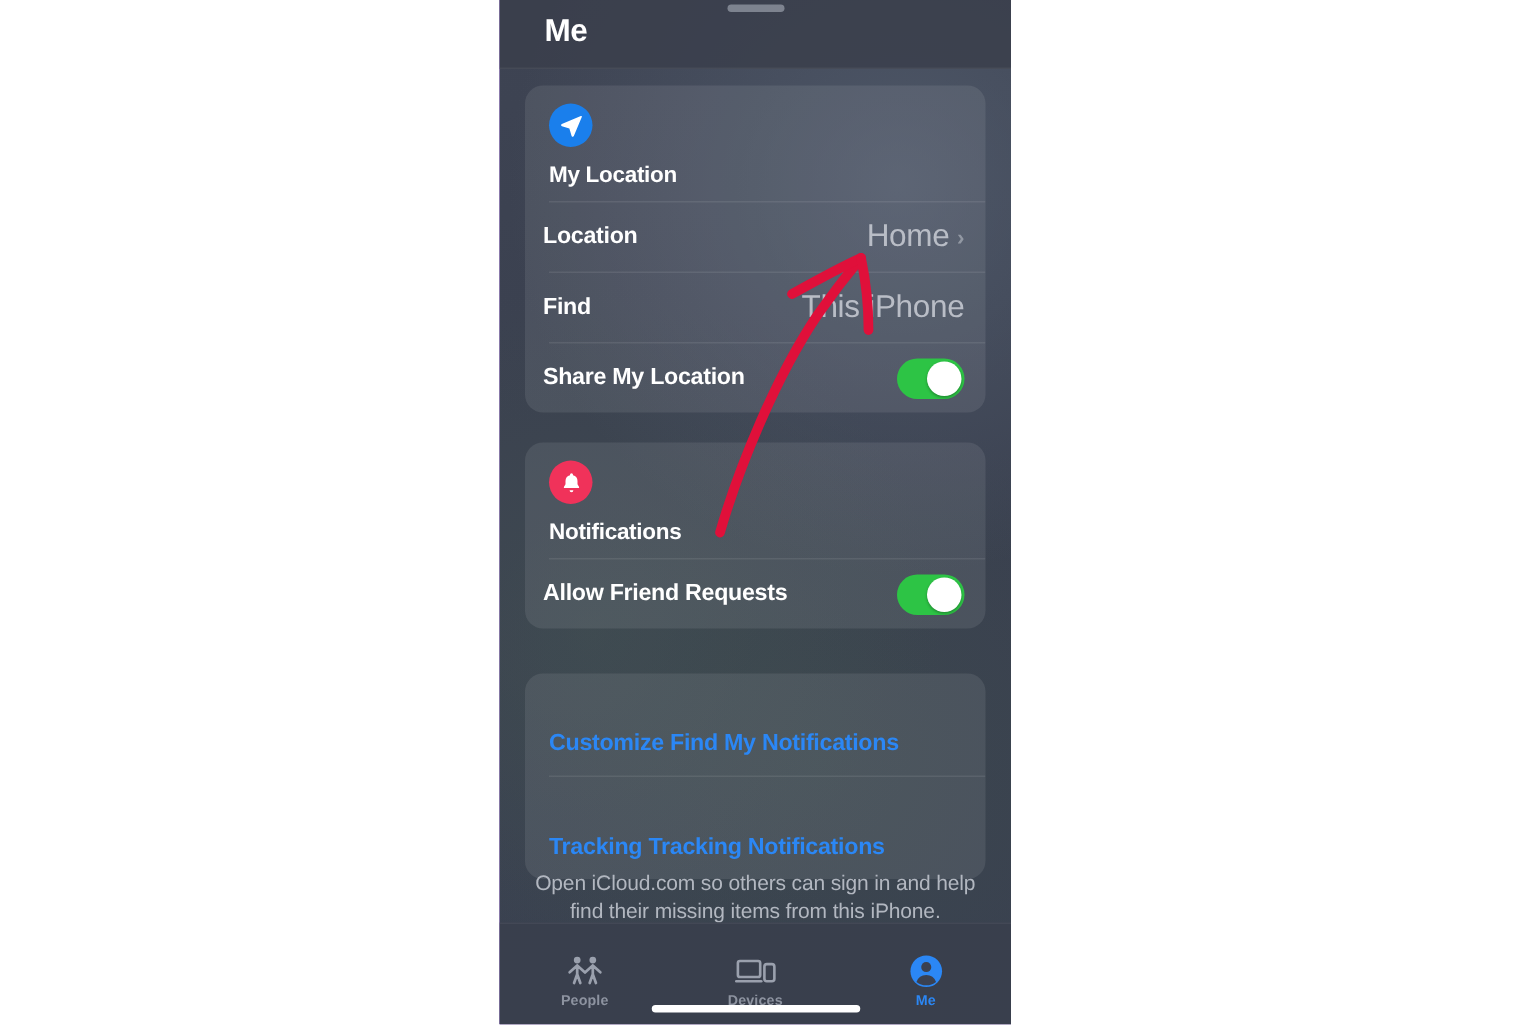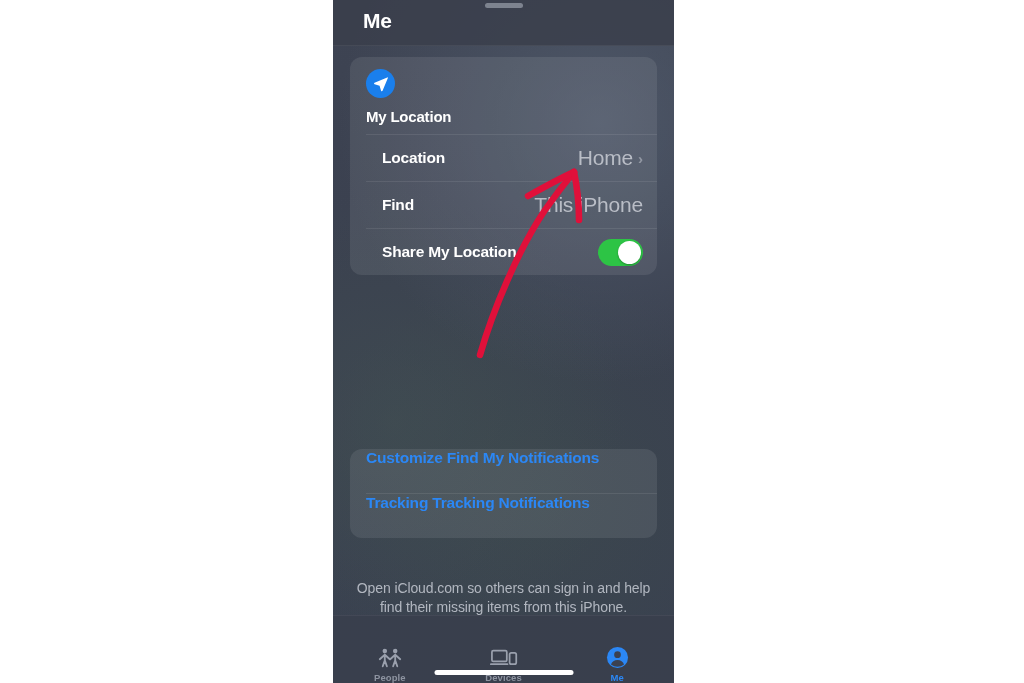--- a/index.html
+++ b/index.html
@@ -131,21 +131,21 @@
     height: 1px;
     background: rgba(255,255,255,.085);
     margin-left: 16px;
   }
 
   .row {
     position: relative;
     height: 46px;
     display: flex;
     align-items: center;
-    padding: 0 14px 0 32px;
+    padding: 0 14px 0 12px;
   }
 
   .row-label {
     font-size: 15.5px;
     color: #ffffff;
     font-weight: bold;
     letter-spacing: -0.2px;
   }
 
   .row-right {
@@ -185,22 +185,22 @@
     height: 23px;
     border-radius: 50%;
     background: #ffffff;
     box-shadow: 0 1px 2px rgba(0,0,0,.3);
   }
 
   
   .link-row {
     height: 44px;
     display: flex;
-    align-items: flex-start;
-    padding: 0 16px;
+    align-items: flex-end;
+    padding: 12px 16px;
   }
   .link-text {
     font-size: 15.5px;
     color: #2b87f5;
     font-weight: bold;
     letter-spacing: -0.2px;
   }
 
   
   .footer-block {
@@ -234,21 +234,21 @@
     z-index: 7;
     background: rgba(57,63,76,.88);
     border-top: 1px solid rgba(255,255,255,.05);
     display: flex;
   }
   .tab {
     flex: 1;
     display: flex;
     flex-direction: column;
     align-items: center;
-    justify-content: flex-end;
+    justify-content: center;
     padding-top: 9px;
   }
   .tab-icon {
     height: 23px;
     display: flex;
     align-items: center;
     justify-content: center;
   }
   .tab-label {
     margin-top: 3px;
@@ -332,20 +332,42 @@
         <div class="row">
           <div class="row-label">Share My Location</div>
           <div class="row-right">
             <div class="toggle">
               <div class="knob"></div>
             </div>
           </div>
         </div>
       </div>
 
+      <div class="card" style="top:249px;">
+        <div class="card-head">
+          <div class="badge red">
+            <svg width="16" height="16" viewBox="0 0 24 24" aria-hidden="true">
+              <path d="M12 2.2a1.5 1.5 0 0 1 1.5 1.5v.5a6 6 0 0 1 4.5 5.8v3.3l1.5 2.4c.4.6 0 1.4-.8 1.4H5.3c-.8 0-1.2-.8-.8-1.4L6 13.3V10a6 6 0 0 1 4.5-5.8v-.5A1.5 1.5 0 0 1 12 2.2z" fill="#ffffff"></path>
+              <path d="M10.1 19.3h3.8a1.9 1.9 0 0 1-3.8 0z" fill="#ffffff"></path>
+            </svg>
+          </div>
+          <div class="card-head-title">Notifications</div>
+        </div>
+
+        <div class="divider"></div>
+
+        <div class="row">
+          <div class="row-label">Allow Friend Requests</div>
+          <div class="row-right">
+            <div class="toggle">
+              <div class="knob"></div>
+            </div>
+          </div>
+        </div>
+      </div>
 
       <div class="card" style="top:403px;">
         <div class="link-row">
           <div class="link-text">Customize Find My Notifications</div>
         </div>
         <div class="divider"></div>
         <div class="link-row">
           <div class="link-text">Tracking Tracking Notifications</div>
         </div>
       </div>

